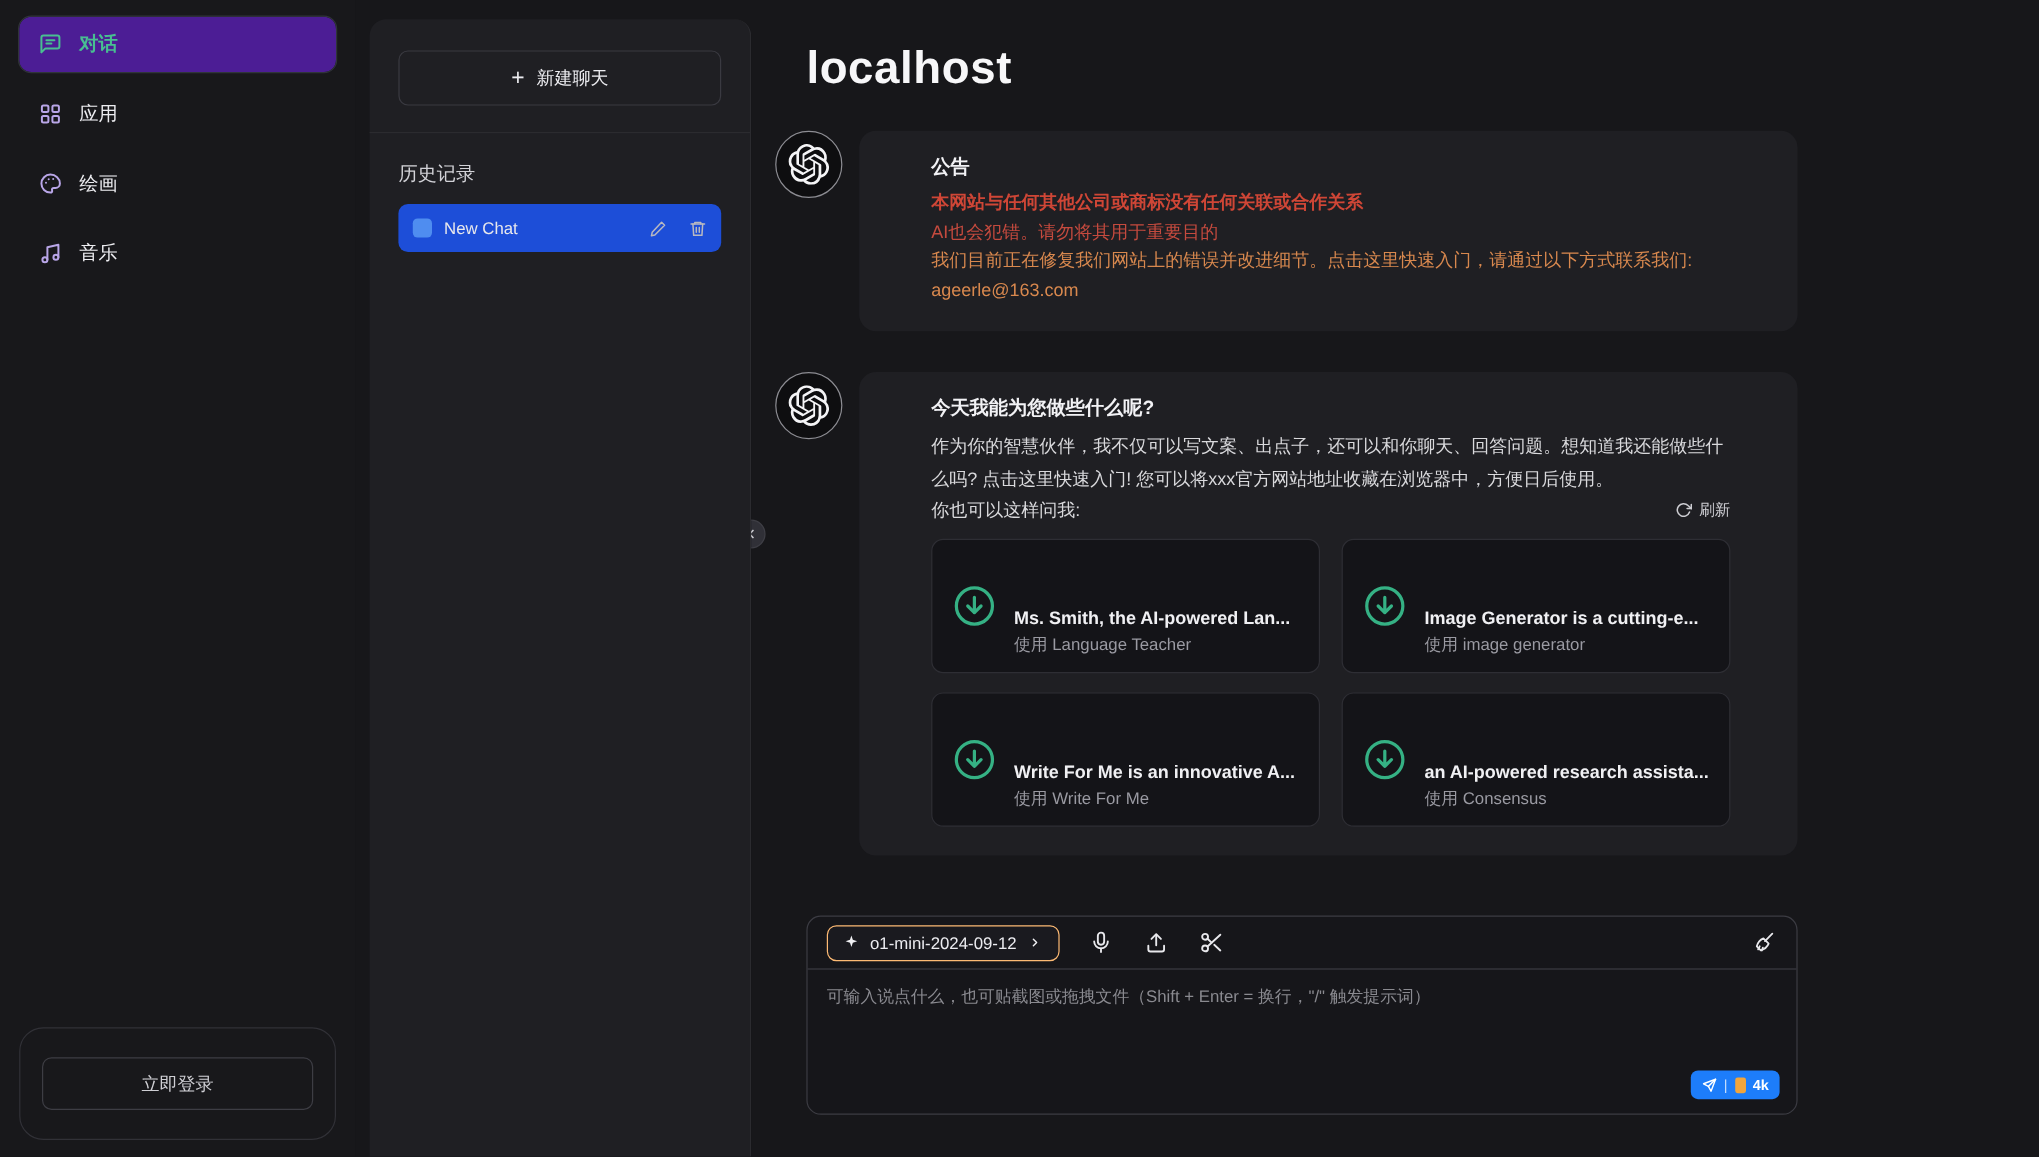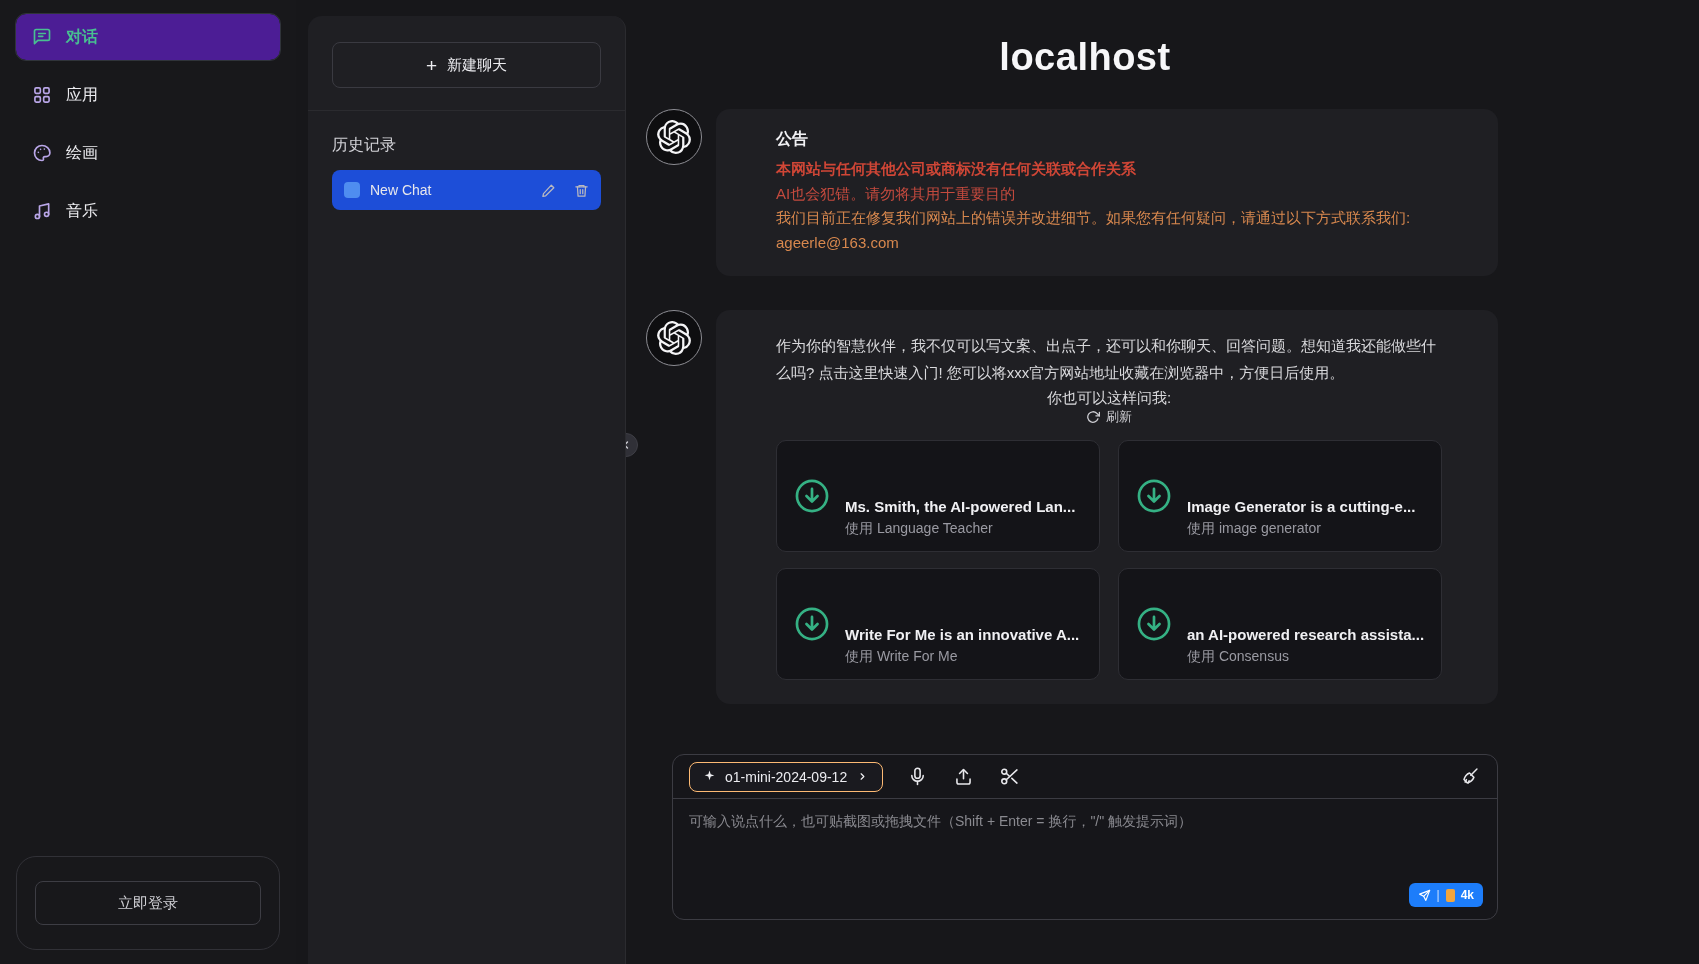--- a/index.html
+++ b/index.html
@@ -41,38 +41,38 @@
   .chat-name { flex:1; }
   .row-icon { width:15px; height:15px; color:#b9b9c0; cursor:pointer; }
   .row-icon + .row-icon { margin-left:8px; }
 
   
   .chat { flex:1; position:relative; padding-top:30px; display:flex; flex-direction:column; overflow:hidden; }
   .collapse { position:absolute; left:-12px; top:433px; width:24px; height:24px; border-radius:50%;
               background:#303037; border:1px solid #3e3e45; color:#cfcfd4; display:flex; align-items:center;
               justify-content:center; cursor:pointer; z-index:5; padding:0; }
   .content { width:826px; margin-left:46px; display:flex; flex-direction:column; }
-  .page-title { text-align:center; color:#f7f7f9; font-size:38px; font-weight:700; letter-spacing:.5px;
+  .page-title { color:#f7f7f9; font-size:38px; font-weight:700; letter-spacing:.5px;
                 margin:6px 0 30px; }
 
   .msg { display:flex; gap:14px; margin-bottom:34px; }
   .avatar { width:56px; height:56px; border-radius:50%; background:#0e0e10; border:1px solid #8d8d93;
             display:flex; align-items:center; justify-content:center; flex-shrink:0; margin-left:-26px;
             color:#f4f4f6; }
   .bubble { background:#1f1f23; border-radius:14px; padding:20px 56px 24px 60px; flex:1; min-width:0; }
   .msg-title { font-weight:700; color:#f2f2f5; font-size:16px; margin-bottom:8px; }
   .ann-line { font-size:15px; line-height:1.5; margin:2px 0; }
   .red-bold { color:#cf4636; font-weight:700; }
   .red { color:#c44a3e; }
   .orange { color:#d8884e; }
   .email-link { color:#d8884e; text-decoration:none; font-size:15px; display:inline-block; margin-top:2px; cursor:pointer; }
 
   .welcome-body { color:#d9d9dc; font-size:15px; line-height:1.85; margin:2px 0 2px; }
-  .hint-row { display:flex; align-items:center; justify-content:space-between; color:#d9d9dc; font-size:15px;
-              margin-bottom:14px;flex-direction:column; }
+  .hint-row { display:flex; align-items:flex-start; justify-content:space-between; color:#d9d9dc; font-size:15px;
+              margin-bottom:14px; }
   .refresh { display:flex; align-items:center; gap:6px; color:#cdcdd2; font-size:13px; cursor:pointer;
              background:none; border:none; font-family:inherit; padding:0; }
   .refresh .icn { width:14px; height:14px; }
 
   .sugg-grid { display:grid; grid-template-columns:1fr 1fr; gap:16px 18px; }
   .sugg { display:flex; align-items:center; gap:14px; background:#141418; border:1px solid #2e2e34;
           border-radius:10px; padding:13px 16px; cursor:pointer; }
   .sugg .icn { width:38px; height:38px; color:#35b184; flex-shrink:0; }
   .sugg-text { min-width:0; }
   .s-title { color:#f0f0f3; font-weight:700; font-size:15px; margin-bottom:5px; white-space:nowrap; overflow:hidden;margin-top:44px; }
@@ -194,34 +194,35 @@
         <span class="icn">
           <svg viewBox="0 0 24 24" width="34" height="34" fill="currentColor">
               <path d="M22.2819 9.8211a5.9847 5.9847 0 0 0-.5157-4.9108 6.0462 6.0462 0 0 0-6.5098-2.9A6.0651 6.0651 0 0 0 4.9807 4.1818a5.9847 5.9847 0 0 0-3.9977 2.9 6.0462 6.0462 0 0 0 .7427 7.0966 5.98 5.98 0 0 0 .511 4.9107 6.051 6.051 0 0 0 6.5146 2.9001A5.9847 5.9847 0 0 0 13.2599 24a6.0557 6.0557 0 0 0 5.7718-4.2058 5.9894 5.9894 0 0 0 3.9977-2.9001 6.0557 6.0557 0 0 0-.7475-7.073zm-9.022 12.6081a4.4755 4.4755 0 0 1-2.8764-1.0408l.1419-.0804 4.7783-2.7582a.7948.7948 0 0 0 .3927-.6813v-6.7371l2.02 1.1686a.071.071 0 0 1 .038.0615v5.5826a4.504 4.504 0 0 1-4.4945 4.4851zm-9.6607-4.1254a4.4708 4.4708 0 0 1-.5346-3.0137l.142.0852 4.783 2.7582a.7712.7712 0 0 0 .7806 0l5.8428-3.3685v2.3324a.0804.0804 0 0 1-.0332.0615L9.74 19.9502a4.4992 4.4992 0 0 1-6.1408-1.6464zM2.3408 7.8956a4.485 4.485 0 0 1 2.3655-1.9728V11.6a.7664.7664 0 0 0 .3879.6765l5.8144 3.3543-2.0201 1.1685a.0757.0757 0 0 1-.071 0l-4.8303-2.7865A4.504 4.504 0 0 1 2.3408 7.8956zm16.5963 3.8558L13.1038 8.364 15.1192 7.2a.0757.0757 0 0 1 .071 0l4.8303 2.7913a4.4944 4.4944 0 0 1-.6765 8.1042v-5.6772a.79.79 0 0 0-.407-.667zm2.0107-3.0231l-.142-.0852-4.7735-2.7818a.7759.7759 0 0 0-.7854 0L9.409 9.2297V6.8974a.0662.0662 0 0 1 .0284-.0615l4.8303-2.7866a4.4992 4.4992 0 0 1 6.6802 4.66zM8.3065 12.863l-2.02-1.1638a.0804.0804 0 0 1-.038-.0567V6.0742a4.4992 4.4992 0 0 1 7.3757-3.4537l-.142.0805L8.704 5.459a.7948.7948 0 0 0-.3927.6813zm1.0976-2.3654l2.602-1.4998 2.6069 1.4998v2.9994l-2.5974 1.4997-2.6067-1.4997z"></path>
             </svg>
         </span>
       </div>
       <div class="bubble">
         <div class="msg-title">公告</div>
         <div class="ann-line red-bold">本网站与任何其他公司或商标没有任何关联或合作关系</div>
         <div class="ann-line red">AI也会犯错。请勿将其用于重要目的</div>
-        <div class="ann-line orange">我们目前正在修复我们网站上的错误并改进细节。如果您有任何疑问，请通过以下方式联系我们:</div>
+        <div class="ann-line orange">我们目前正在修复我们网站上的错误并改进细节。点击这里快速入门，请通过以下方式联系我们:</div>
         <a class="email-link">ageerle@163.com</a>
       </div>
     </div>
 
     <div class="msg">
       <div class="avatar">
         <span class="icn">
           <svg viewBox="0 0 24 24" width="34" height="34" fill="currentColor">
               <path d="M22.2819 9.8211a5.9847 5.9847 0 0 0-.5157-4.9108 6.0462 6.0462 0 0 0-6.5098-2.9A6.0651 6.0651 0 0 0 4.9807 4.1818a5.9847 5.9847 0 0 0-3.9977 2.9 6.0462 6.0462 0 0 0 .7427 7.0966 5.98 5.98 0 0 0 .511 4.9107 6.051 6.051 0 0 0 6.5146 2.9001A5.9847 5.9847 0 0 0 13.2599 24a6.0557 6.0557 0 0 0 5.7718-4.2058 5.9894 5.9894 0 0 0 3.9977-2.9001 6.0557 6.0557 0 0 0-.7475-7.073zm-9.022 12.6081a4.4755 4.4755 0 0 1-2.8764-1.0408l.1419-.0804 4.7783-2.7582a.7948.7948 0 0 0 .3927-.6813v-6.7371l2.02 1.1686a.071.071 0 0 1 .038.0615v5.5826a4.504 4.504 0 0 1-4.4945 4.4851zm-9.6607-4.1254a4.4708 4.4708 0 0 1-.5346-3.0137l.142.0852 4.783 2.7582a.7712.7712 0 0 0 .7806 0l5.8428-3.3685v2.3324a.0804.0804 0 0 1-.0332.0615L9.74 19.9502a4.4992 4.4992 0 0 1-6.1408-1.6464zM2.3408 7.8956a4.485 4.485 0 0 1 2.3655-1.9728V11.6a.7664.7664 0 0 0 .3879.6765l5.8144 3.3543-2.0201 1.1685a.0757.0757 0 0 1-.071 0l-4.8303-2.7865A4.504 4.504 0 0 1 2.3408 7.8956zm16.5963 3.8558L13.1038 8.364 15.1192 7.2a.0757.0757 0 0 1 .071 0l4.8303 2.7913a4.4944 4.4944 0 0 1-.6765 8.1042v-5.6772a.79.79 0 0 0-.407-.667zm2.0107-3.0231l-.142-.0852-4.7735-2.7818a.7759.7759 0 0 0-.7854 0L9.409 9.2297V6.8974a.0662.0662 0 0 1 .0284-.0615l4.8303-2.7866a4.4992 4.4992 0 0 1 6.6802 4.66zM8.3065 12.863l-2.02-1.1638a.0804.0804 0 0 1-.038-.0567V6.0742a4.4992 4.4992 0 0 1 7.3757-3.4537l-.142.0805L8.704 5.459a.7948.7948 0 0 0-.3927.6813zm1.0976-2.3654l2.602-1.4998 2.6069 1.4998v2.9994l-2.5974 1.4997-2.6067-1.4997z"></path>
             </svg>
         </span>
       </div>
       <div class="bubble">
+        <div class="msg-title">今天我能为您做些什么呢?</div>
         <p class="welcome-body">作为你的智慧伙伴，我不仅可以写文案、出点子，还可以和你聊天、回答问题。想知道我还能做些什么吗? 点击这里快速入门! 您可以将xxx官方网站地址收藏在浏览器中，方便日后使用。</p>
         <div class="hint-row">
           <span>你也可以这样问我:</span>
           <button class="refresh">
             <span class="icn">
               <svg viewBox="0 0 24 24" width="14" height="14" fill="none" stroke="currentColor" stroke-width="2.2" stroke-linecap="round" stroke-linejoin="round">
                   <polyline points="23 4 23 10 17 10"></polyline>
                   <path d="M20.49 15a9 9 0 1 1-2.12-9.36L23 10"></path>
                 </svg>
             </span>

